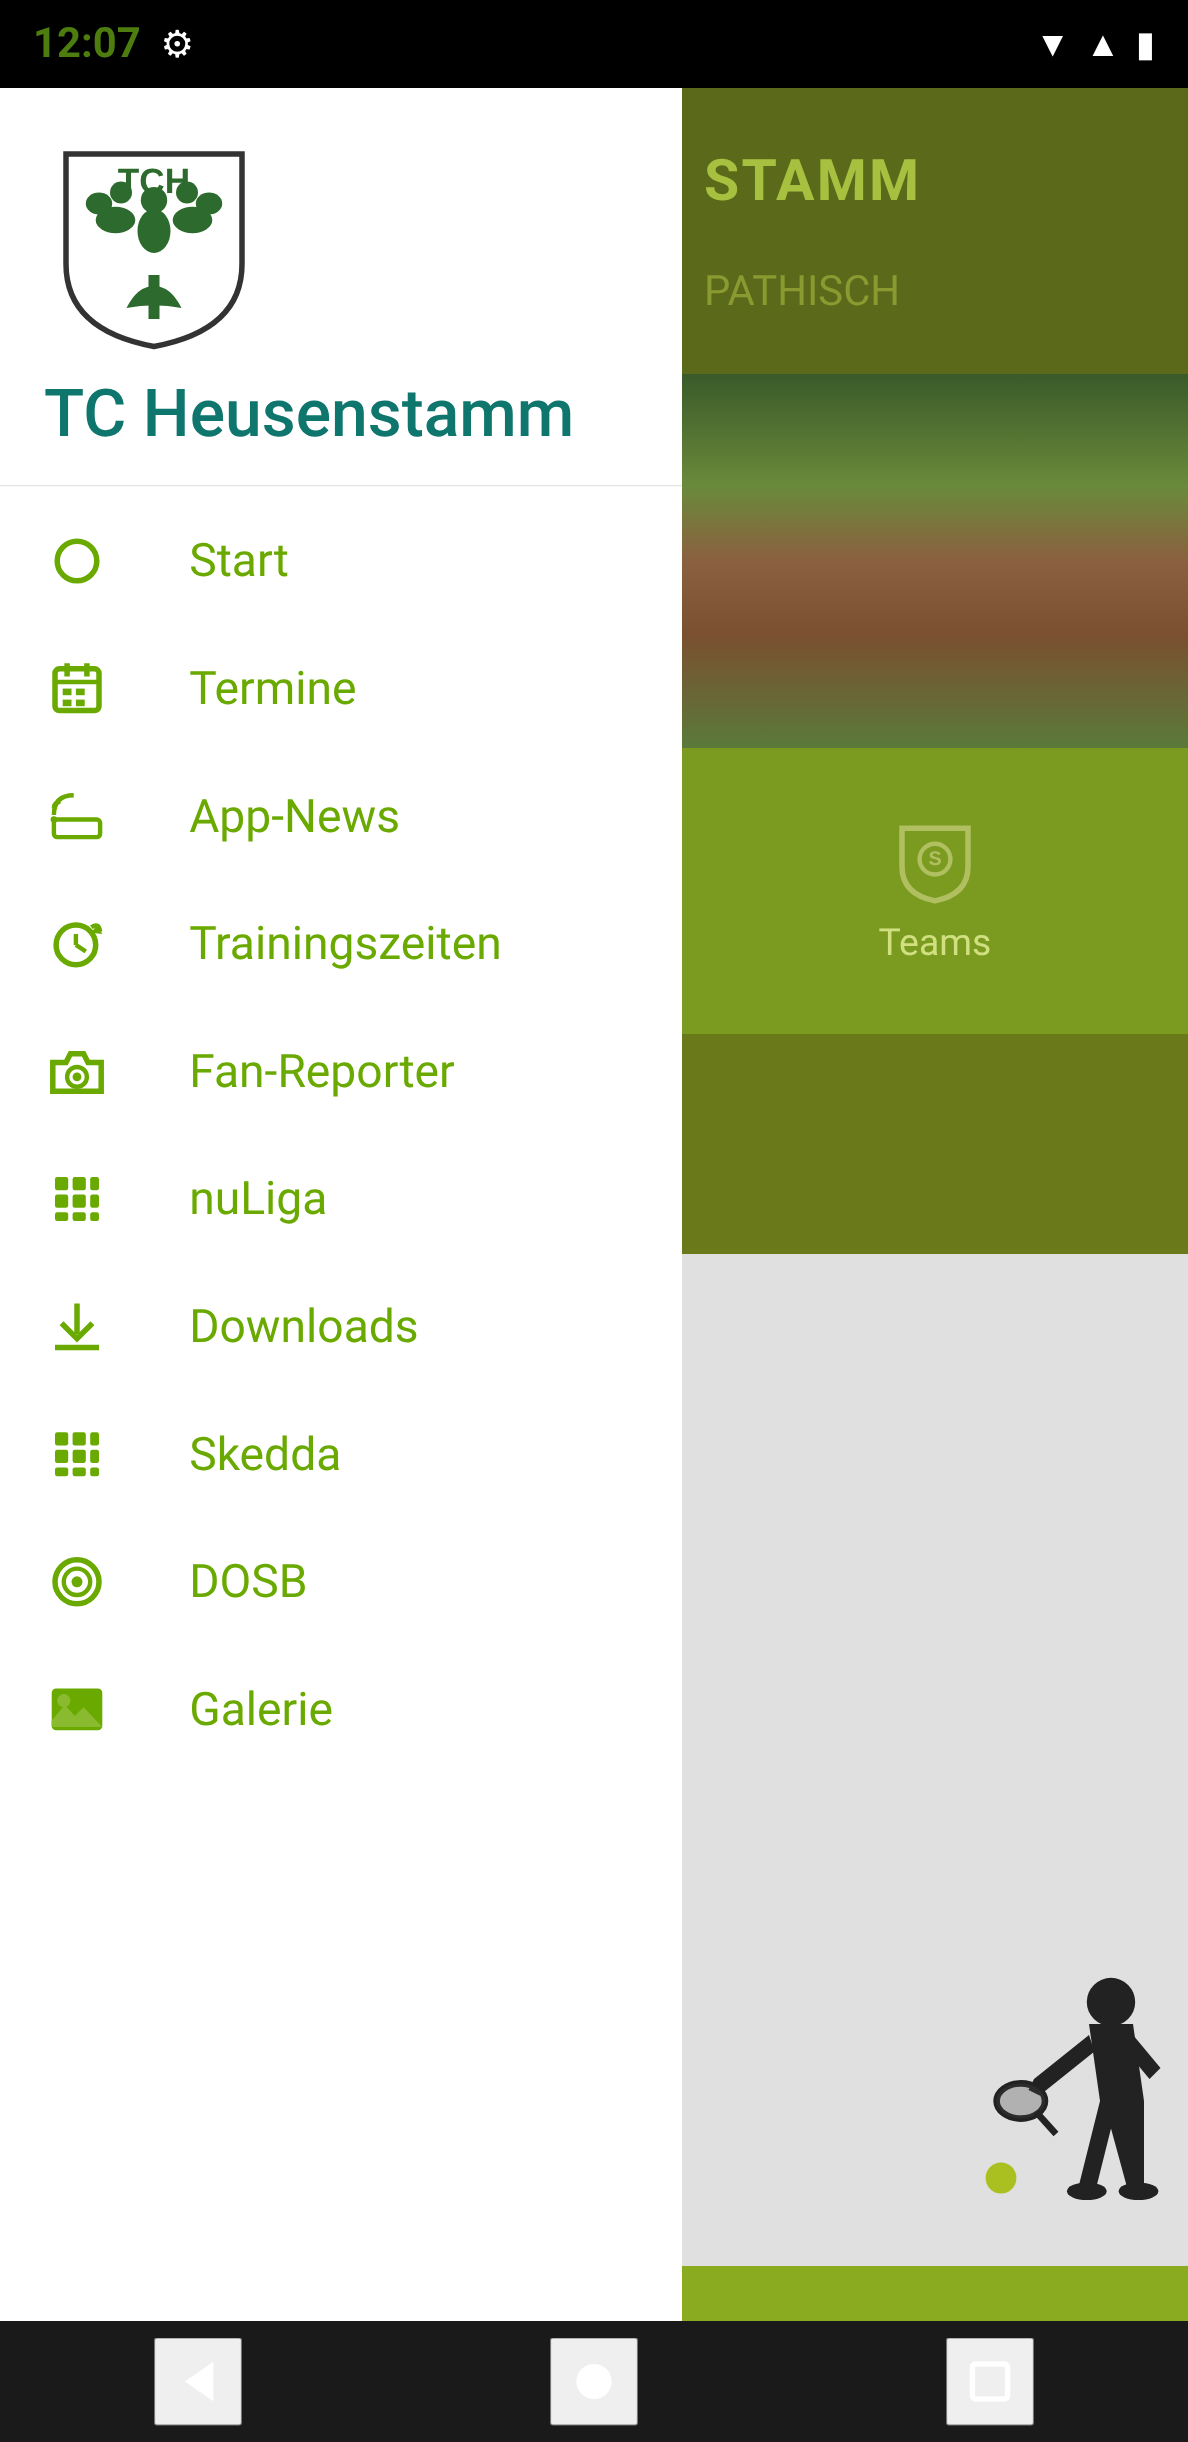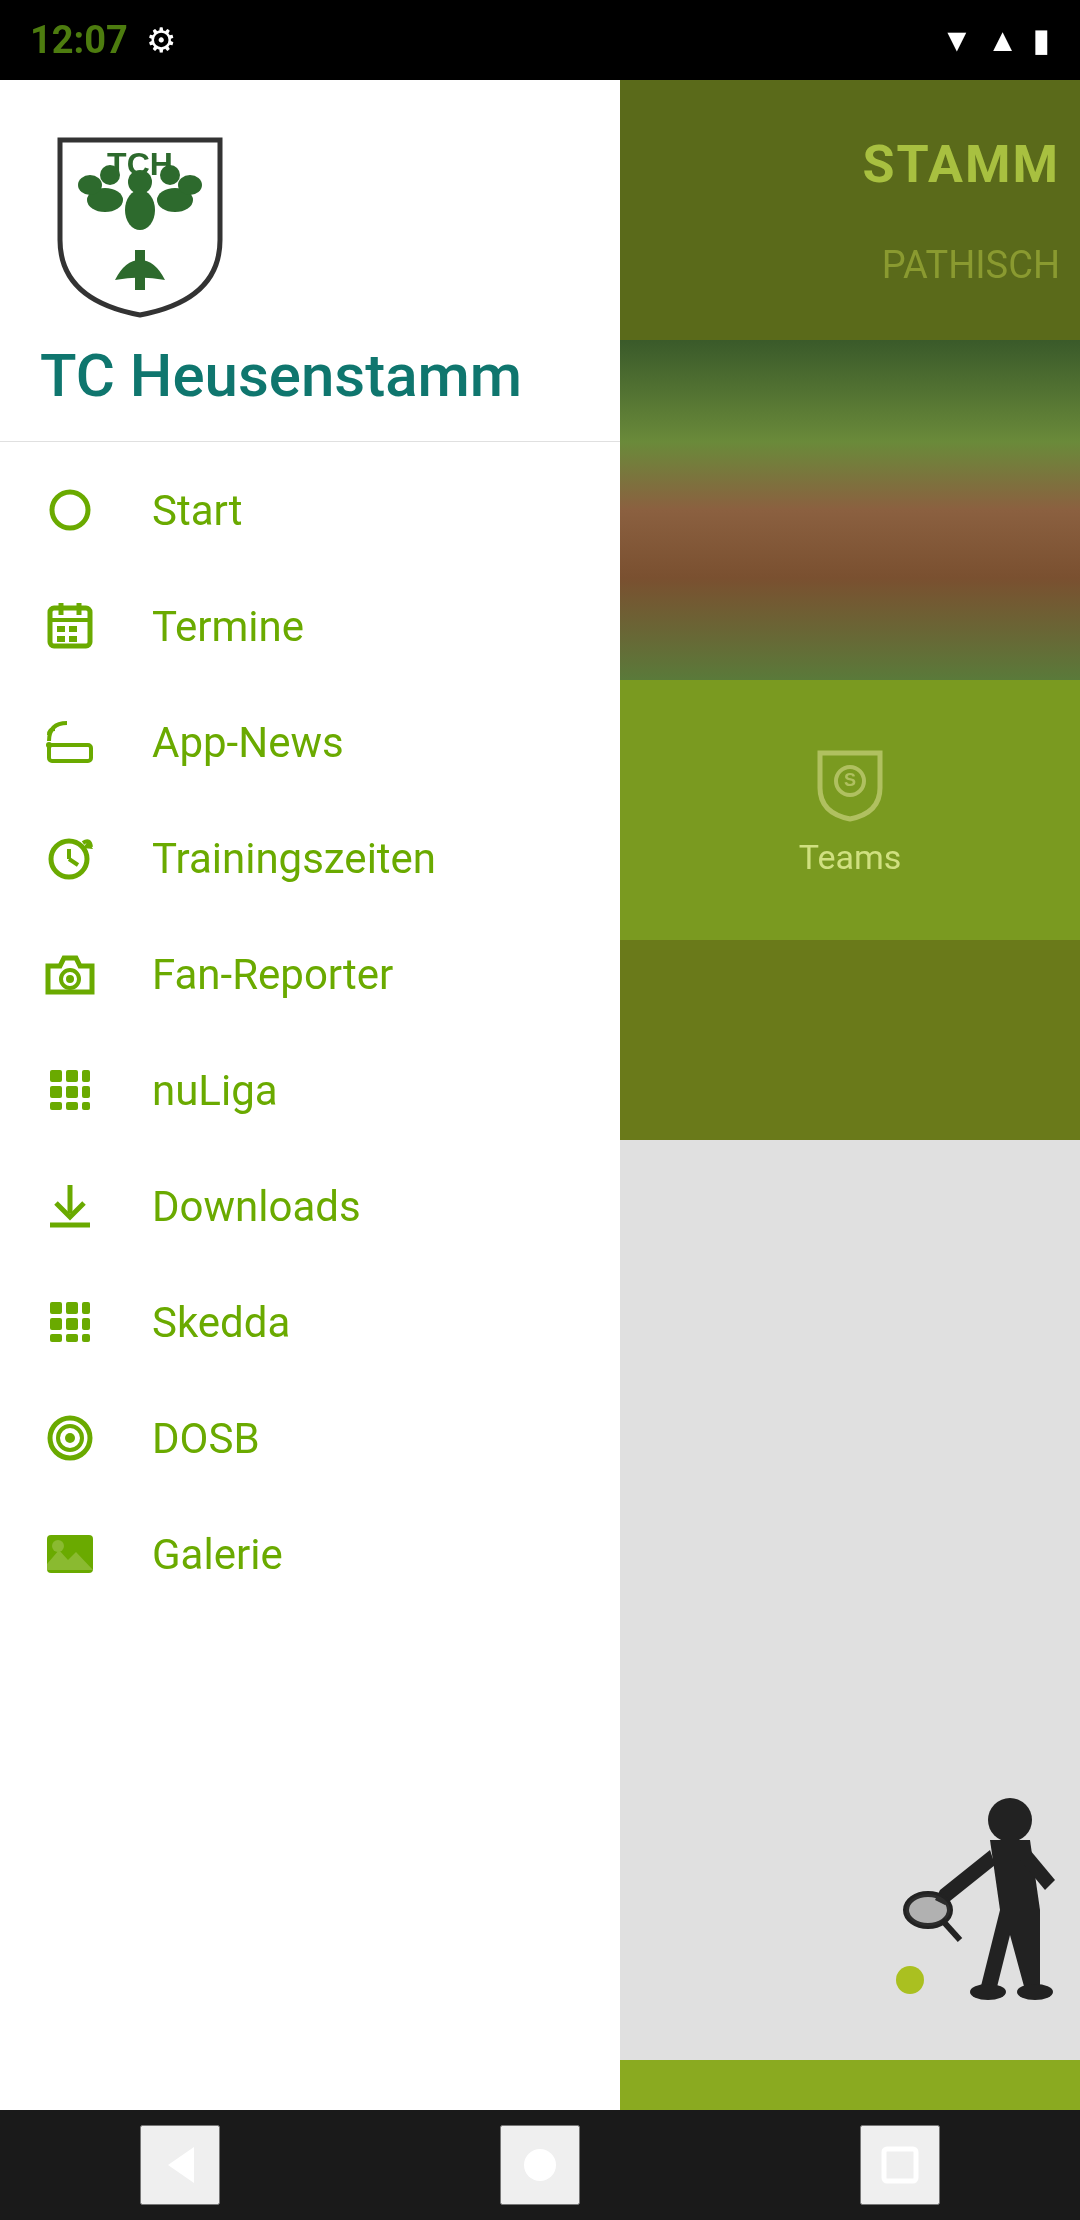--- a/index.html
+++ b/index.html
@@ -102,21 +102,21 @@
       flex: 1;
       overflow-y: auto;
       padding: 10px 0;
     }
 
     .nav-item {
       display: flex;
       align-items: center;
       padding: 28px 40px;
       cursor: pointer;
-      gap: 52px;
+      gap: 72px;
     }
 
     .nav-icon {
       width: 60px;
       height: 60px;
       display: flex;
       align-items: center;
       justify-content: center;
       color: #6aaa00;
       font-size: 46px;
@@ -142,21 +142,21 @@
       height: 100%;
       display: flex;
       flex-direction: column;
     }
 
     
     .rp-section-1 {
       background: #5a6a1a;
       height: 260px;
       display: flex;
-      align-items: flex-end;
+      align-items: flex-start;
       justify-content: center;
       flex-direction: column;
       padding: 20px;
     }
     .rp-text-stamm {
       color: #a8c040;
       font-size: 52px;
       font-weight: bold;
       letter-spacing: 2px;
     }

